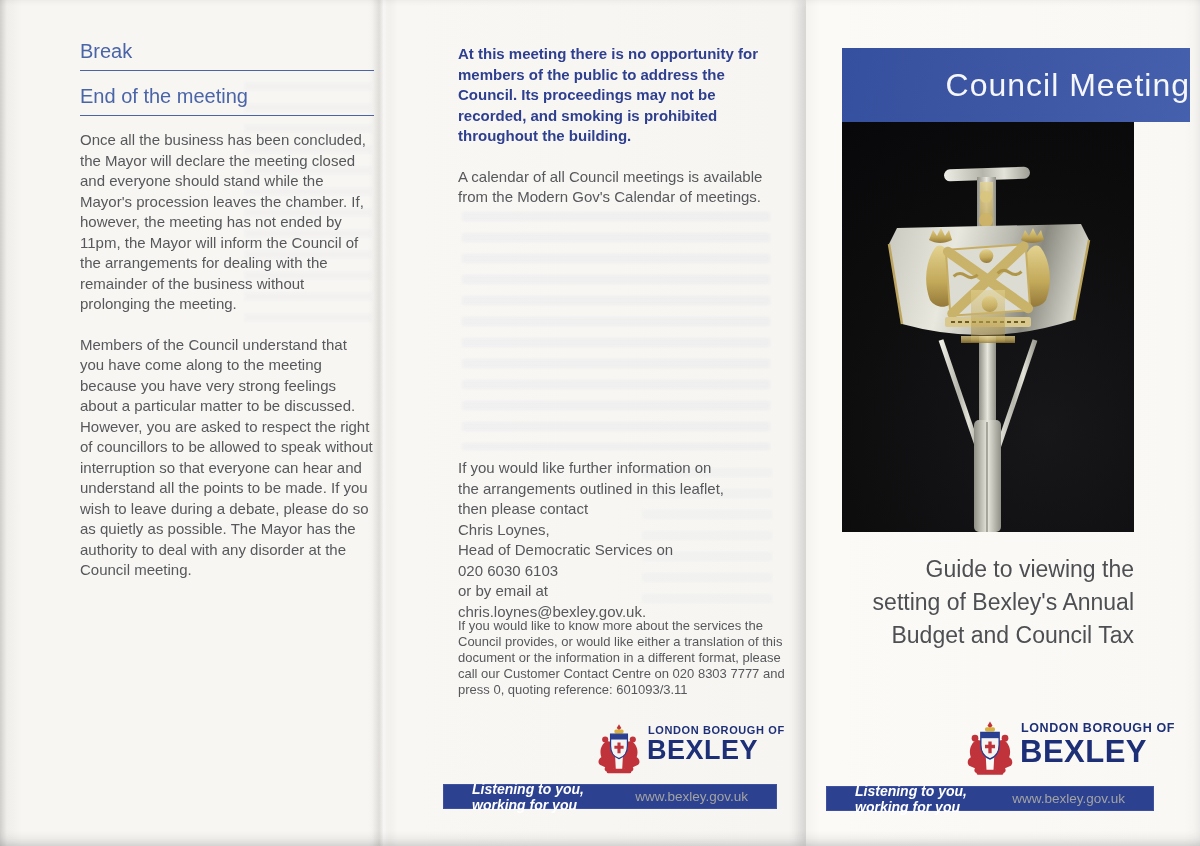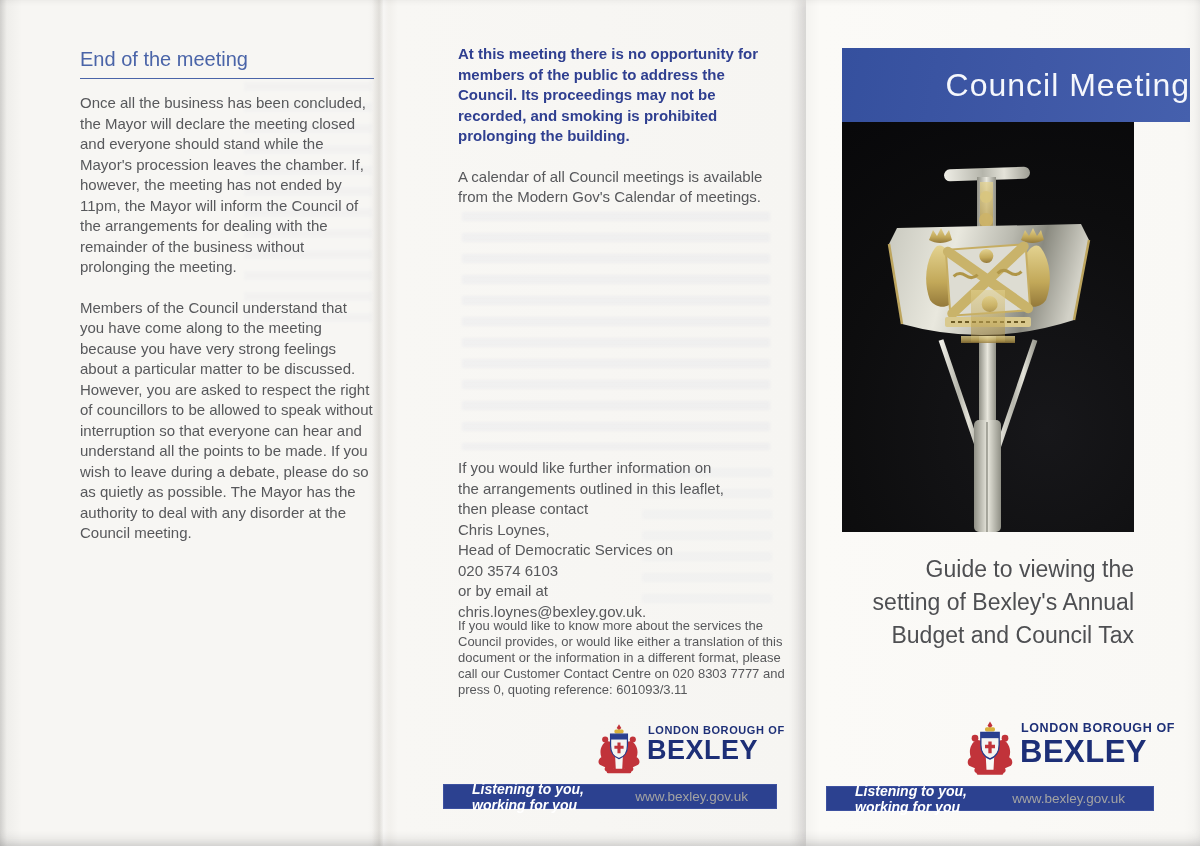--- a/index.html
+++ b/index.html
@@ -80,40 +80,41 @@
 
 <div class="scan">
 
   <div class="ghost" style="left:244px;top:82px;width:128px;height:250px;opacity:.32;"></div>
   <div class="ghost" style="left:462px;top:212px;width:308px;height:238px;"></div>
   <div class="ghost" style="left:642px;top:468px;width:130px;height:140px;opacity:.35;"></div>
   <div class="fold fold1"></div>
 
   <div class="panel panel-left">
     <div class="sec-block">
+      <h2 class="sec">Break</h2>
     </div>
     <div class="sec-block">
       <h2 class="sec">End of the meeting</h2>
       <p>Once all the business has been concluded, the Mayor will declare the meeting closed and everyone should stand while the Mayor's procession leaves the chamber. If, however, the meeting has not ended by 11pm, the Mayor will inform the Council of the arrangements for dealing with the remainder of the business without prolonging the meeting.</p>
     </div>
     <div class="sec-block">
       <p>Members of the Council understand that you have come along to the meeting because you have very strong feelings about a particular matter to be discussed. However, you are asked to respect the right of councillors to be allowed to speak without interruption so that everyone can hear and understand all the points to be made. If you wish to leave during a debate, please do so as quietly as possible. The Mayor has the authority to deal with any disorder at the Council meeting.</p>
     </div>
   </div>
 
   <div class="panel panel-mid">
-    <p class="notice">At this meeting there is no opportunity for members of the public to address the Council.  Its proceedings may not be recorded, and smoking is prohibited prolonging the building.</p>
+    <p class="notice">At this meeting there is no opportunity for members of the public to address the Council.  Its proceedings may not be recorded, and smoking is prohibited throughout the building.</p>
     <p>A calendar of all Council meetings is available from the Modern Gov's Calendar of meetings.</p>
   </div>
   <div class="abs contact ml">If you would like further information on
 the arrangements outlined in this leaflet,
 then please contact
 Chris Loynes,
 Head of Democratic Services on
-020 3574 6103
+020 6030 6103
 or by email at
 chris.loynes@bexley.gov.uk.</div>
   <div class="abs smallprint">If you would like to know more about the services the Council provides, or would like either a translation of this document or the information in a different format, please call our Customer Contact Centre on 020 8303 7777 and press 0, quoting reference: 601093/3.11</div>
 
   <div class="logo logo-mid">
     <span class="crest">
       <svg width="46" height="55" viewBox="0 0 60 70">
         <path d="M14,24 c-7,4 -10,13 -7,21 c-4,2 -5,7 -2,10 l7,3 c-2,3 0,6 4,6 l7,-4 3,4 -2,-38 z" fill="#c1333a"></path>
         <path d="M46,24 c7,4 10,13 7,21 c4,2 5,7 2,10 l-7,3 c2,3 0,6 -4,6 l-7,-4 -3,4 2,-38 z" fill="#c1333a"></path>
         <circle cx="12" cy="22" r="4" fill="#c1333a"></circle>

